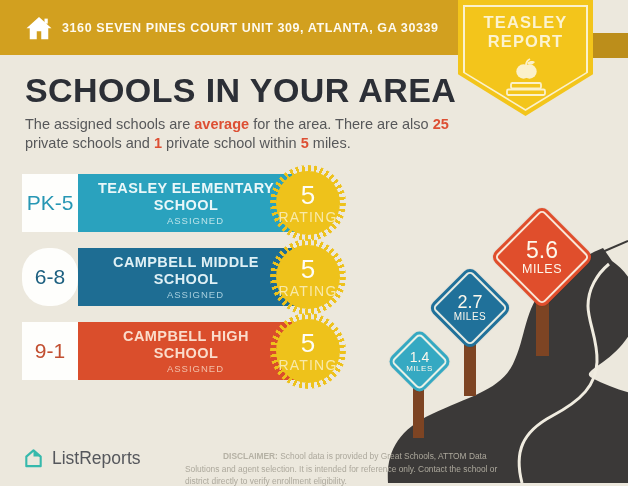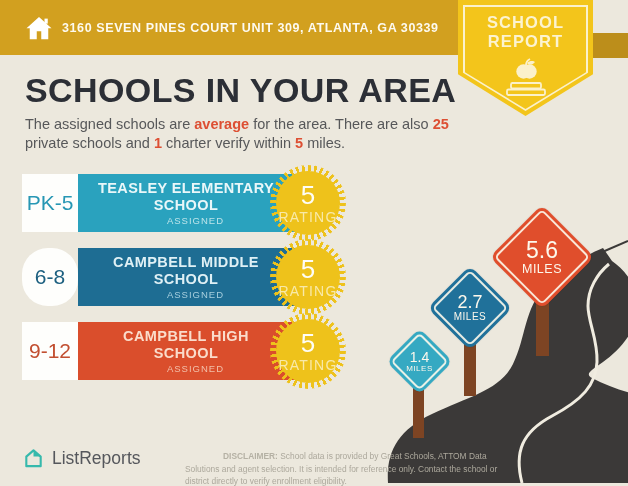--- a/index.html
+++ b/index.html
@@ -116,21 +116,21 @@
     </svg>
     <div class="address">3160 SEVEN PINES COURT UNIT 309, ATLANTA, GA 30339</div>
   </div>
 
   <div class="ribbon-tail"></div>
 
   <div class="ribbon">
     <div class="ribbon-line"></div>
     <div class="ribbon-core"></div>
     <div class="ribbon-content">
-      <div>SCHOOL</div>
+      <div>TEASLEY</div>
       <div>REPORT</div>
       <div class="ribbon-icons">
         <svg width="46" height="40" viewBox="0 0 46 40">
           <path d="M23 8 C23 4.5 25 3 27 2" stroke="#FBF1CB" stroke-width="1.8" fill="none"></path>
           <path d="M24 6 C27 3 31 4 32 5 C30 8 26 8.5 24 6 Z" fill="#FBF1CB"></path>
           <circle cx="20.5" cy="14.5" r="7.2" fill="#FBF1CB"></circle>
           <circle cx="26.5" cy="14.5" r="7.2" fill="#FBF1CB"></circle>
           <rect x="8" y="26" width="30" height="5.5" rx="1.5" fill="none" stroke="#FBF1CB" stroke-width="1.8"></rect>
           <rect x="4" y="32.5" width="38" height="5.5" rx="1.5" fill="none" stroke="#FBF1CB" stroke-width="1.8"></rect>
         </svg>
@@ -139,21 +139,21 @@
   </div>
 
   <div class="page-title">SCHOOLS IN YOUR AREA</div>
   <div class="summary">
     <span>The assigned schools are</span>
     <b>average</b>
     <span>for the area. There are also</span>
     <b>25</b>
     <span>private schools and</span>
     <b>1</b>
-    <span>charter verify within</span>
+    <span>private school within</span>
     <b>5</b>
     <span>miles.</span>
   </div>
 
   <div class="rows">
 
     <div class="school-row row-0">
       <div class="grade-box">PK-5</div>
       <div class="bar">
         <div class="school-name">TEASLEY ELEMENTARY SCHOOL</div>
@@ -175,21 +175,21 @@
       </div>
       <div class="starburst">
         <div class="starburst-inner">
           <div class="rating-value">5</div>
           <div class="rating-label">RATING</div>
         </div>
       </div>
     </div>
 
     <div class="school-row row-2">
-      <div class="grade-box">9-12</div>
+      <div class="grade-box">9-1</div>
       <div class="bar">
         <div class="school-name">CAMPBELL HIGH SCHOOL</div>
         <div class="assigned">ASSIGNED</div>
       </div>
       <div class="starburst">
         <div class="starburst-inner">
           <div class="rating-value">5</div>
           <div class="rating-label">RATING</div>
         </div>
       </div>

